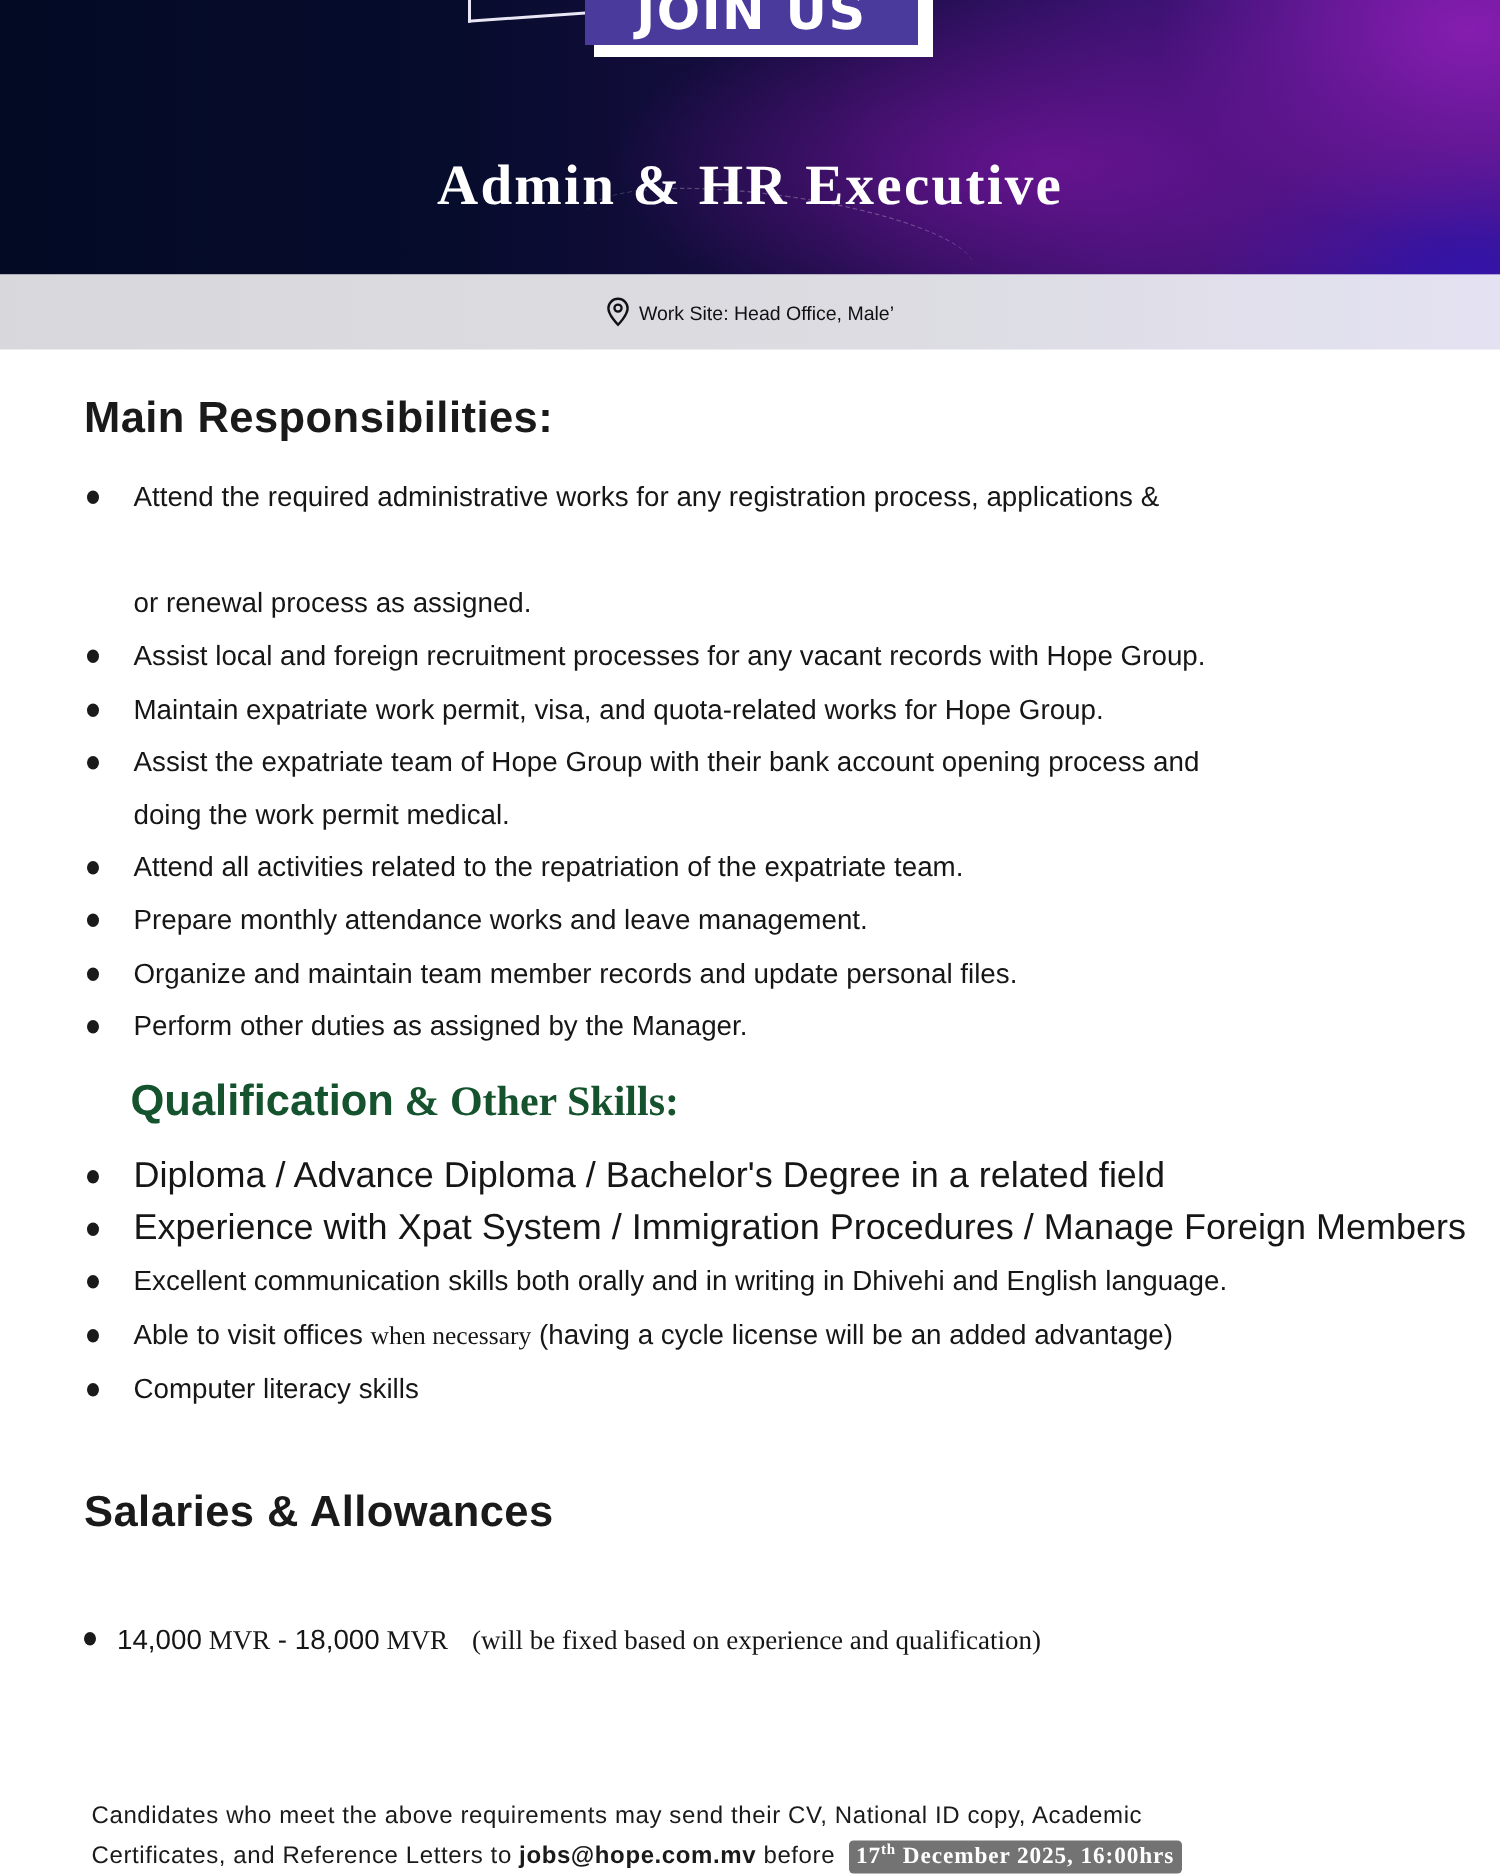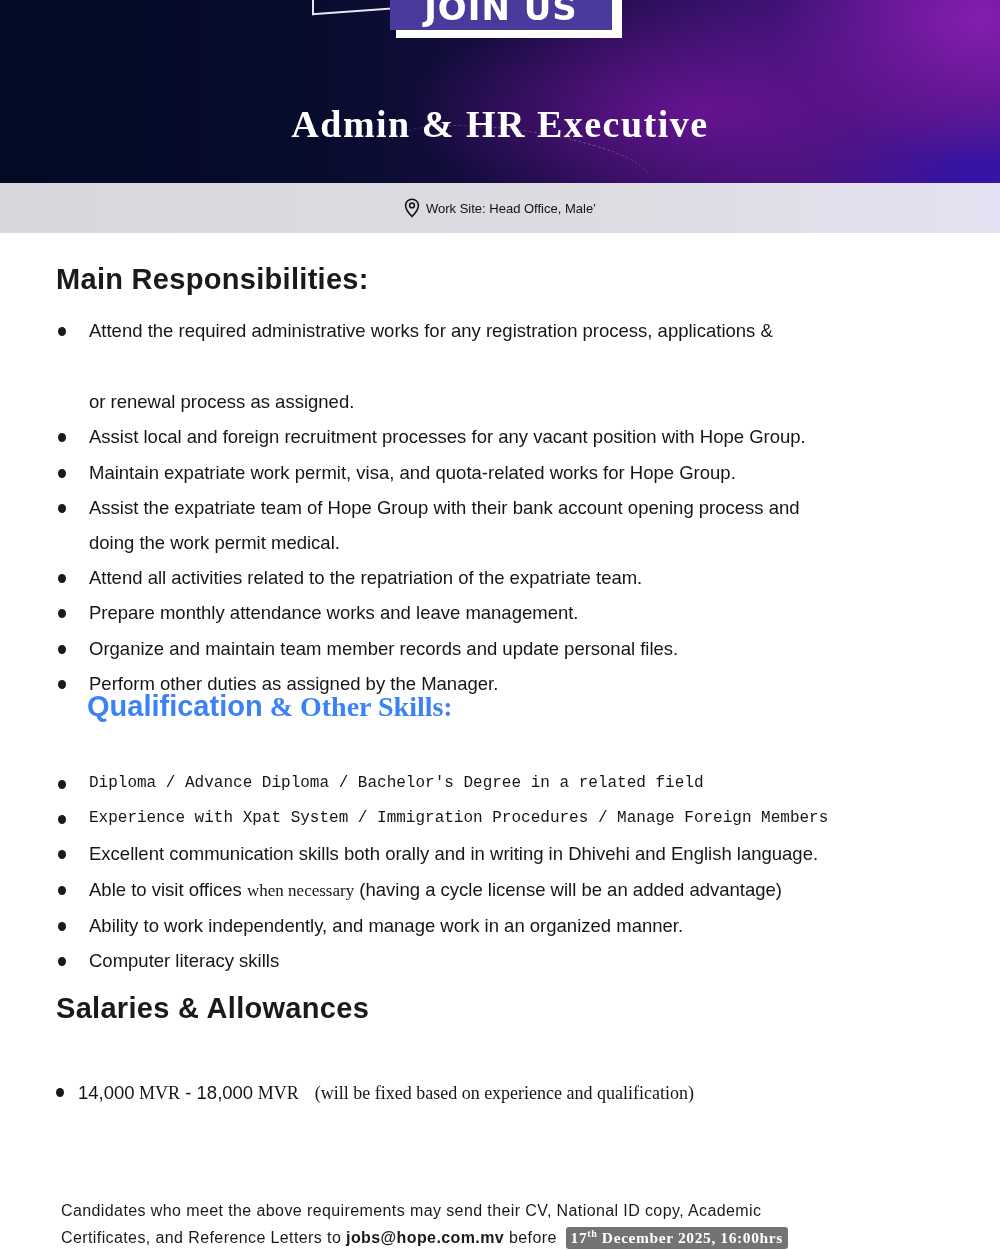--- a/index.html
+++ b/index.html
@@ -50,34 +50,34 @@
     display: flex; align-items: center; justify-content: center; gap: 6px;
   }
   .site-bar .pin { width: 16px; height: 20px; display: inline-block; }
   .site-bar .site-text { font-size: 13px; color: #111; font-family: Liberation Sans, sans-serif; }
 
   
   .section-title {
     position: absolute; font-weight: bold; font-size: 29px; color: #1a1a1a;
     font-family: "Liberation Sans", sans-serif; letter-spacing: 0.3px;
   }
-  .qual-title { position: absolute; left: 87px; top: 690px; font-size: 29px; color: #3b82f6; white-space: nowrap; }
+  .qual-title { position: absolute; left: 87px; top: 718px; font-size: 29px; color: #14532d; white-space: nowrap; }
   .qual-title .a { font-family: "Liberation Sans", sans-serif; font-weight: bold; }
   .qual-title .b { font-family: "Liberation Serif", serif; font-weight: bold; font-size: 28px; }
 
   ul.list { position: absolute; left: 56px; list-style: none; }
   ul.list li {
     position: relative; padding-left: 33px; font-size: 18.5px; color: #161616;
     line-height: 35.2px; font-family: "Liberation Sans", sans-serif;
   }
   ul.list li::before {
     content: ""; position: absolute; left: 2px; top: 14px; width: 8px; height: 9px;
     border-radius: 50%; background: #1a1a1a;
   }
-  ul.list li.serif { font-family: Liberation Mono, monospace; font-size: 16px; }
+  ul.list li.serif { font-family: Liberation Sans, sans-serif; font-size: 24px; }
   .serif-inline { font-family: "Liberation Serif", serif; font-size: 17px; }
 
   .salary { position: absolute; left: 56px; top: 1082px; font-size: 18.5px; color: #161616; }
   .salary .dot { display: inline-block; width: 8px; height: 9px; border-radius: 50%; background: #1a1a1a; margin-right: 14px; vertical-align: middle; position: relative; top: -2px; }
   .salary .num { font-family: "Liberation Sans", sans-serif; }
   .salary .unit { font-family: "Liberation Serif", serif; font-size: 18px; }
   .salary .note { font-family: "Liberation Serif", serif; font-size: 18px; margin-left: 16px; }
 
   .footer {
     position: absolute; left: 61px; top: 1197px; width: 900px;
@@ -110,40 +110,39 @@
     <circle cx="8" cy="7.4" r="2.4" fill="none" stroke="#111" stroke-width="1.5"></circle>
   </svg>
   <span class="site-text">Work Site: Head Office, Male’</span>
 </div>
 
 <div class="section-title" style="left:56px; top:263px;">Main Responsibilities:</div>
 
 <ul class="list" style="top:313px;">
   <li>Attend the required administrative works for any registration process, applications &amp;</li>
   <li class="cont" style="padding-left: 33px; margin-top: 36px; --nb: 1;">or renewal process as assigned.</li>
-  <li>Assist local and foreign recruitment processes for any vacant position with Hope Group.</li>
+  <li>Assist local and foreign recruitment processes for any vacant records with Hope Group.</li>
   <li>Maintain expatriate work permit, visa, and quota-related works for Hope Group.</li>
   <li>Assist the expatriate team of Hope Group with their bank account opening process and</li>
   <li class="cont" style="--nb: 1;">doing the work permit medical.</li>
   <li>Attend all activities related to the repatriation of the expatriate team.</li>
   <li>Prepare monthly attendance works and leave management.</li>
   <li>Organize and maintain team member records and update personal files.</li>
   <li>Perform other duties as assigned by the Manager.</li>
 </ul>
 
 <div class="qual-title">
   <span class="a">Qualification</span><span class="b"> &amp; Other Skills:</span>
 </div>
 
 <ul class="list" style="top:766px;">
   <li class="serif">Diploma / Advance Diploma / Bachelor's Degree in a related field</li>
   <li class="serif">Experience with Xpat System / Immigration Procedures / Manage Foreign Members</li>
   <li>Excellent communication skills both orally and in writing in Dhivehi and English language.</li>
   <li><span>Able to visit offices </span><span class="serif-inline">when necessary</span><span> (having a cycle license will be an added advantage)</span></li>
-  <li>Ability to work independently, and manage work in an organized manner.</li>
   <li>Computer literacy skills</li>
 </ul>
 
 <div class="section-title" style="left:56px; top:992px;">Salaries &amp; Allowances</div>
 
 <div class="salary">
   <span class="dot"></span><span class="num">14,000</span><span class="unit"> MVR</span><span class="num"> - </span><span class="num">18,000</span><span class="unit"> MVR</span><span class="note">(will be fixed based on experience and qualification)</span>
 </div>
 
 <div class="footer">

